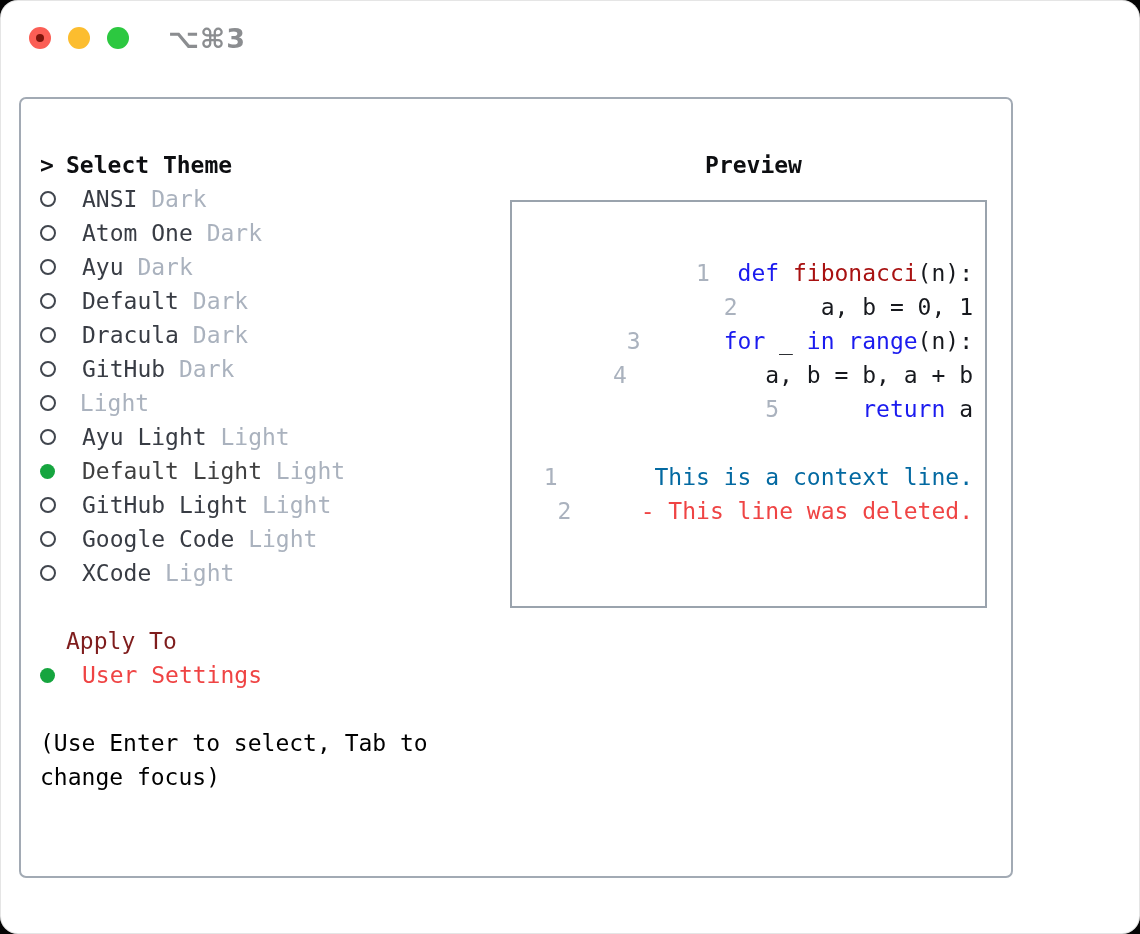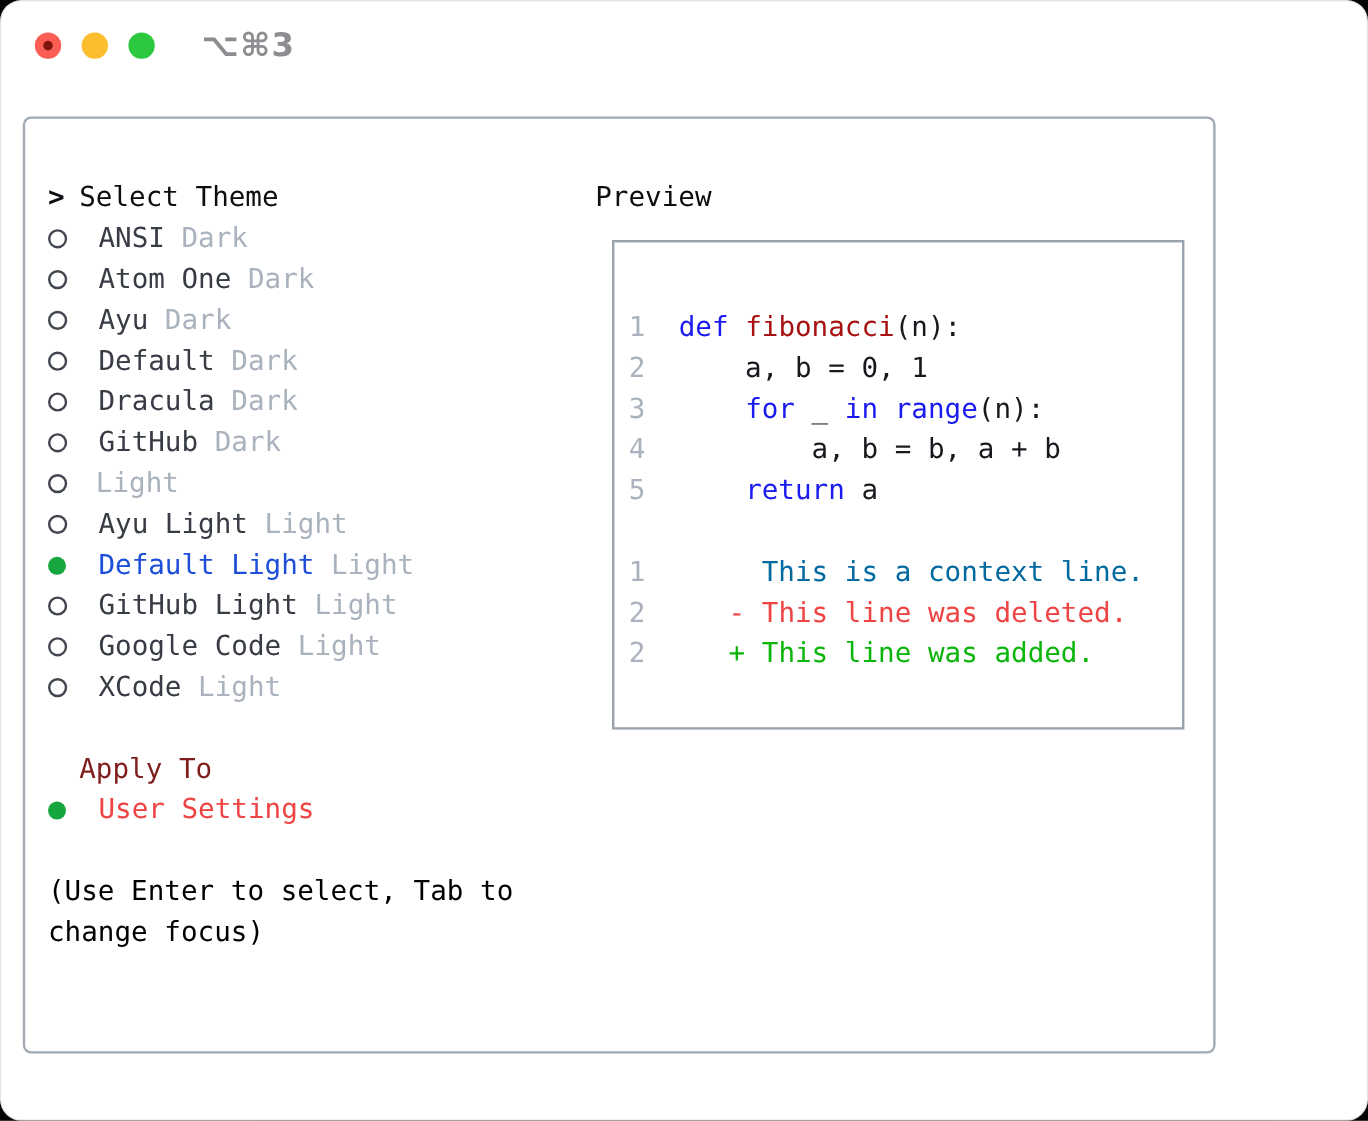--- a/index.html
+++ b/index.html
@@ -52,43 +52,43 @@
   .row {
     height: 34px; display: flex; align-items: center;
     white-space: pre; line-height: 34px;
   }
   .spacer { height: 34px; }
   .marker {
     width: 26px; flex: none;
     display: flex; align-items: center;
   }
   .prompt { font-weight: bold; color: #0d0e11; }
-  .h  { font-weight: normal; color: #0d0e11; }
+  .h  { font-weight: bold; color: #0d0e11; }
   .h2 { color: #7f1d1d; }
   .radio {
     width: 12px; height: 12px; border-radius: 50%;
     border: 2px solid #41464e; box-sizing: content-box;
   }
   .radio.filled { width: 15px; height: 15px; border: none; background: #16a53f; }
   .opt-name { color: #383c44; margin-left: 16px; }
   .opt-variant { color: #aab2be; }
-  .option.selected .opt-name { color: #1d4ed8; }
+  .option.selected .opt-name { color: #404040; }
   .help-line { color: #000000; text-align: center; }
 
   
-  .preview-title-row { height: 34px; line-height: 34px; display: flex; align-items: center; }
+  .preview-title-row { height: 34px; line-height: 34px; display: flex; align-items: center; justify-content: center; }
   .preview-box {
     box-sizing: border-box;
     margin-left: 14px; margin-top: 18px;
     width: 477px; height: 408px;
     border: 2px solid #9aa3ad;
     padding: 20px 12px 0 12px;
     overflow: hidden;
   }
-  .code-line { height: 34px; line-height: 34px; white-space: pre; }
+  .code-line { height: 34px; line-height: 34px; white-space: pre; text-align: right; }
   .seg-num   { color: #aab2be; }
   .seg-kw    { color: #1b1bef; }
   .seg-fn    { color: #a81111; }
   .seg-plain { color: #17191e; }
   .seg-ctx   { color: #0369a1; }
   .seg-del   { color: #ef4444; margin-top: 48px; }
   .seg-add   { color: #0cb50c; }
 </style>
 </head>
 <body>
@@ -153,18 +153,17 @@
       <div class="preview-box" id="preview-box">
           <div class="code-line"></div>
           <div class="code-line"><span class="seg-num">1  </span><span class="seg-kw">def</span><span class="seg-plain"> </span><span class="seg-fn">fibonacci</span><span class="seg-plain">(n):</span></div>
           <div class="code-line"><span class="seg-num">2  </span><span class="seg-plain">    a, b = 0, 1</span></div>
           <div class="code-line"><span class="seg-num">3  </span><span class="seg-plain">    </span><span class="seg-kw">for</span><span class="seg-plain"> _ </span><span class="seg-kw">in</span><span class="seg-plain"> </span><span class="seg-kw">range</span><span class="seg-plain">(n):</span></div>
           <div class="code-line"><span class="seg-num">4  </span><span class="seg-plain">        a, b = b, a + b</span></div>
           <div class="code-line"><span class="seg-num">5  </span><span class="seg-plain">    </span><span class="seg-kw">return</span><span class="seg-plain"> a</span></div>
           <div class="code-line"></div>
           <div class="code-line"><span class="seg-num">1</span><span class="seg-plain">       </span><span class="seg-ctx">This is a context line.</span></div>
           <div class="code-line"><span class="seg-num">2</span><span class="seg-plain">     </span><span class="seg-del">- This line was deleted.</span></div>
-          <div class="code-line"><span class="seg-num">2</span><span class="seg-plain">     </span><span class="seg-add">+ This line was added.</span></div>
         </div>
     </div>
 
   </div>
 </div>
 
 </body></html>

